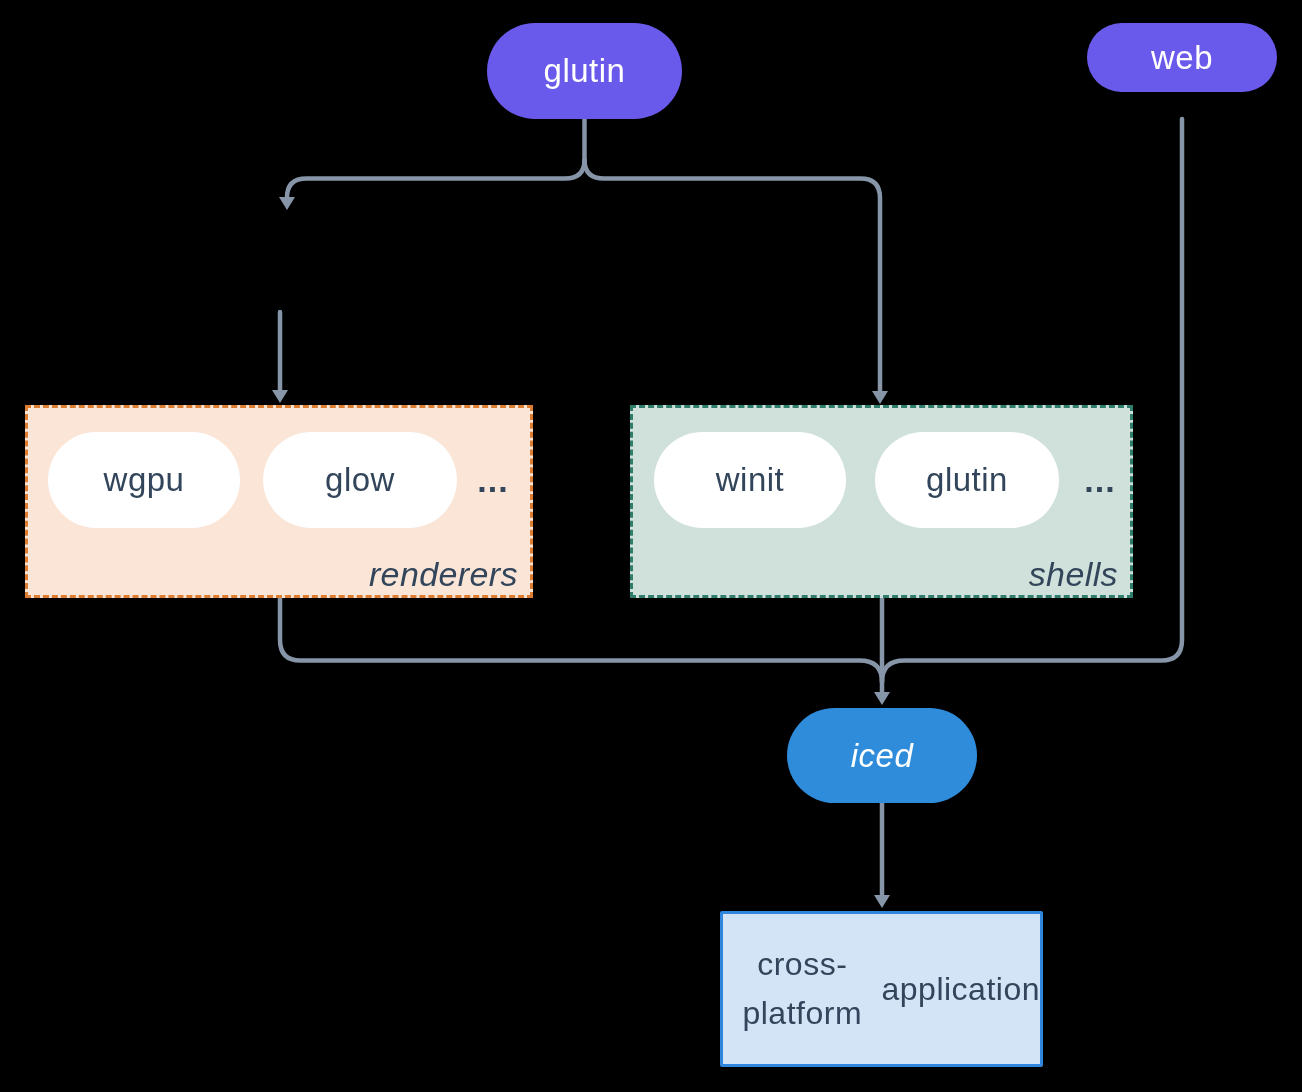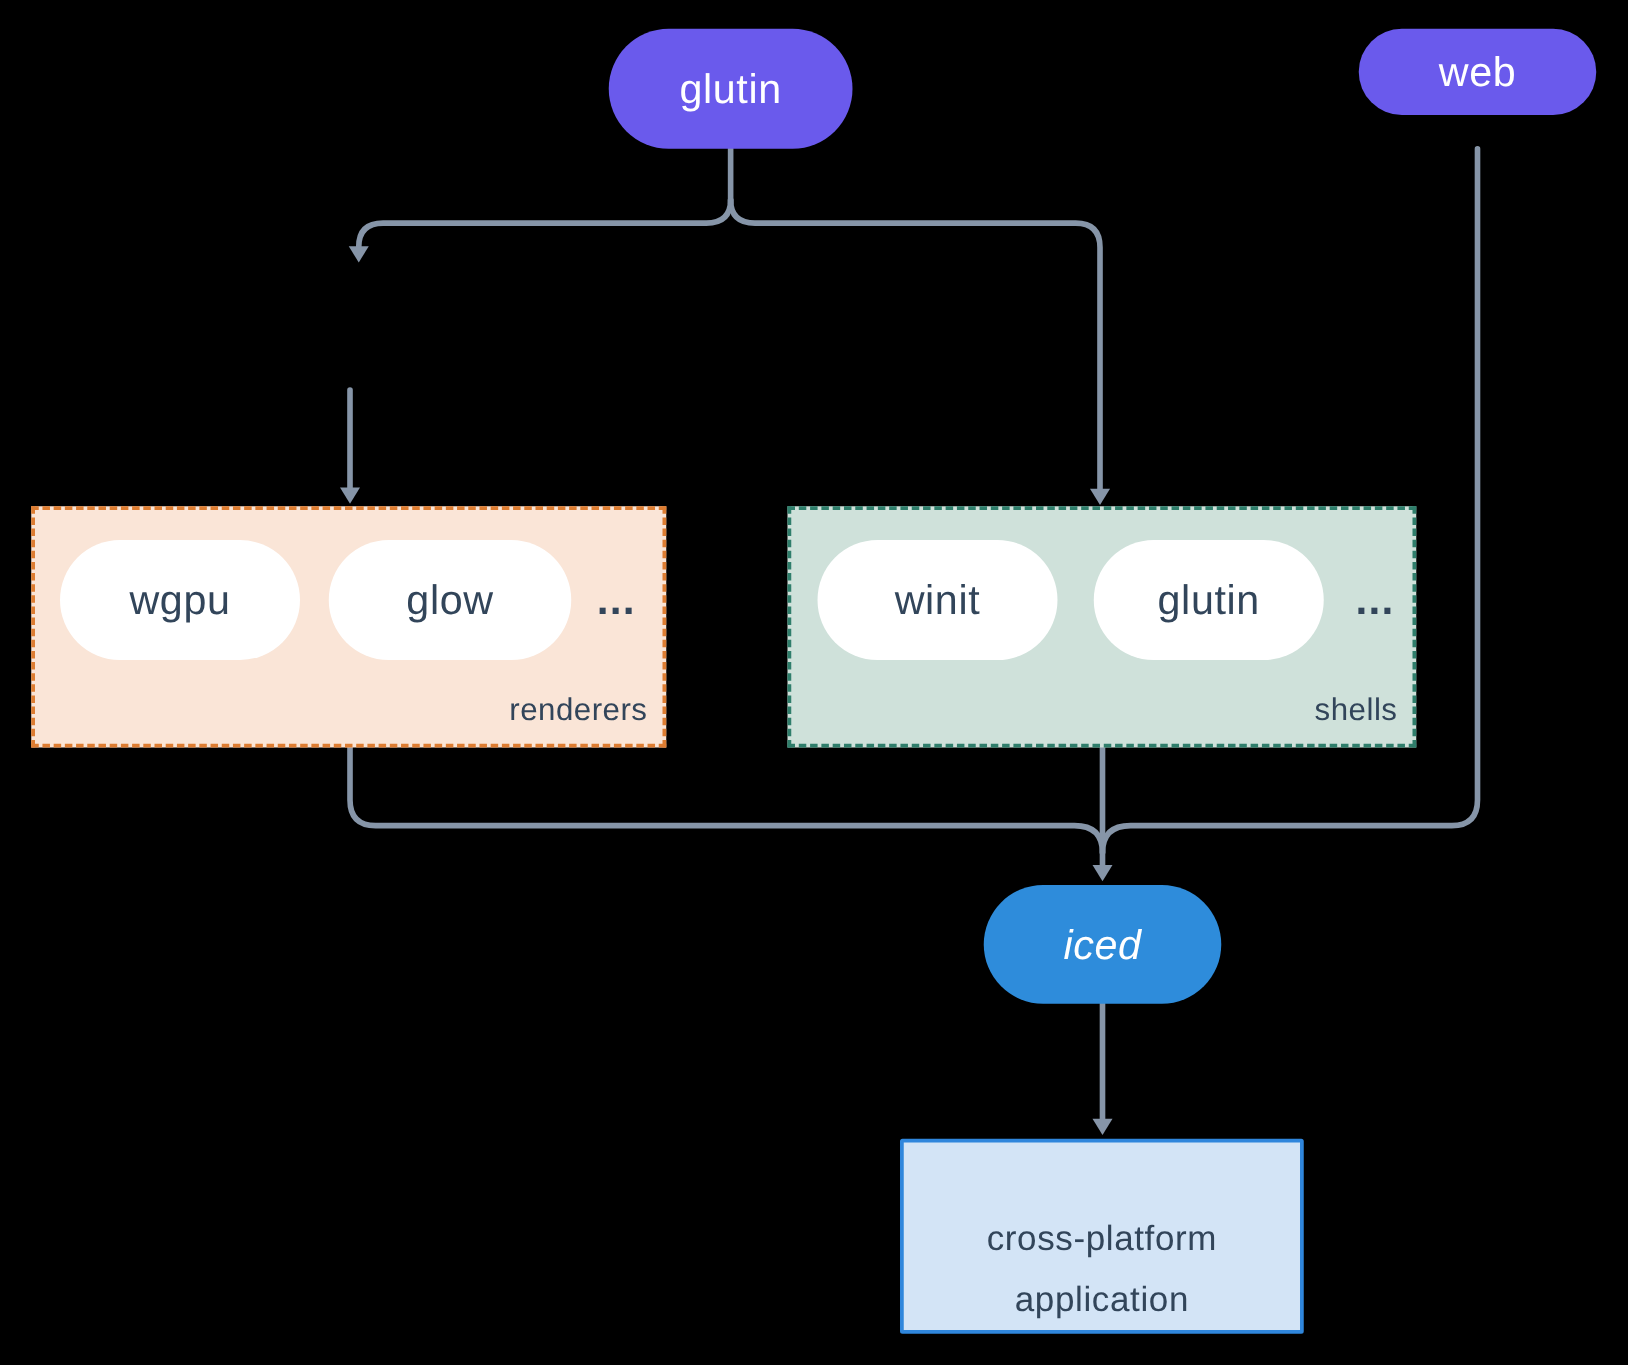--- a/index.html
+++ b/index.html
@@ -55,24 +55,25 @@
     background: var(--renderers-fill, #FAE5D7);
     border-color: var(--renderers-border, #DD7D32);
   }
   .group-shells {
     background: var(--shells-fill, #CFE1DA);
     border-color: var(--shells-border, #2F7E6B);
   }
   .group-label {
     position: absolute;
     right: 12px;
-    bottom: 12px;
-    font-size: 25px;
+    bottom: 1px;
+    font-size: 34px;
     letter-spacing: 0.4px;
     color: var(--slate, #32455A);
+    font-style: italic;
   }
   .lib-pill {
     position: absolute;
     display: flex;
     align-items: center;
     justify-content: center;
     background: var(--white-pill, #FFFFFF);
     color: var(--slate, #32455A);
     border-radius: 60px;
     font-size: 33px;
@@ -88,25 +89,24 @@
     font-weight: 600;
     letter-spacing: 1px;
   }
   .app-box {
     position: absolute;
     box-sizing: border-box;
     background: var(--app-fill, #D3E4F6);
     border: 3px solid var(--app-border, #2F86DC);
     border-radius: 2px;
     display: flex;
-    flex-direction: column;
     align-items: center;
     justify-content: flex-end;
     color: var(--slate, #32455A);
-    font-size: 28px;
+    font-size: 32px;
     letter-spacing: 0.5px;
     line-height: 49px;
     text-align: center;
   }
 </style>
 </head>
 <body>
 
 <div class="canvas">
 

